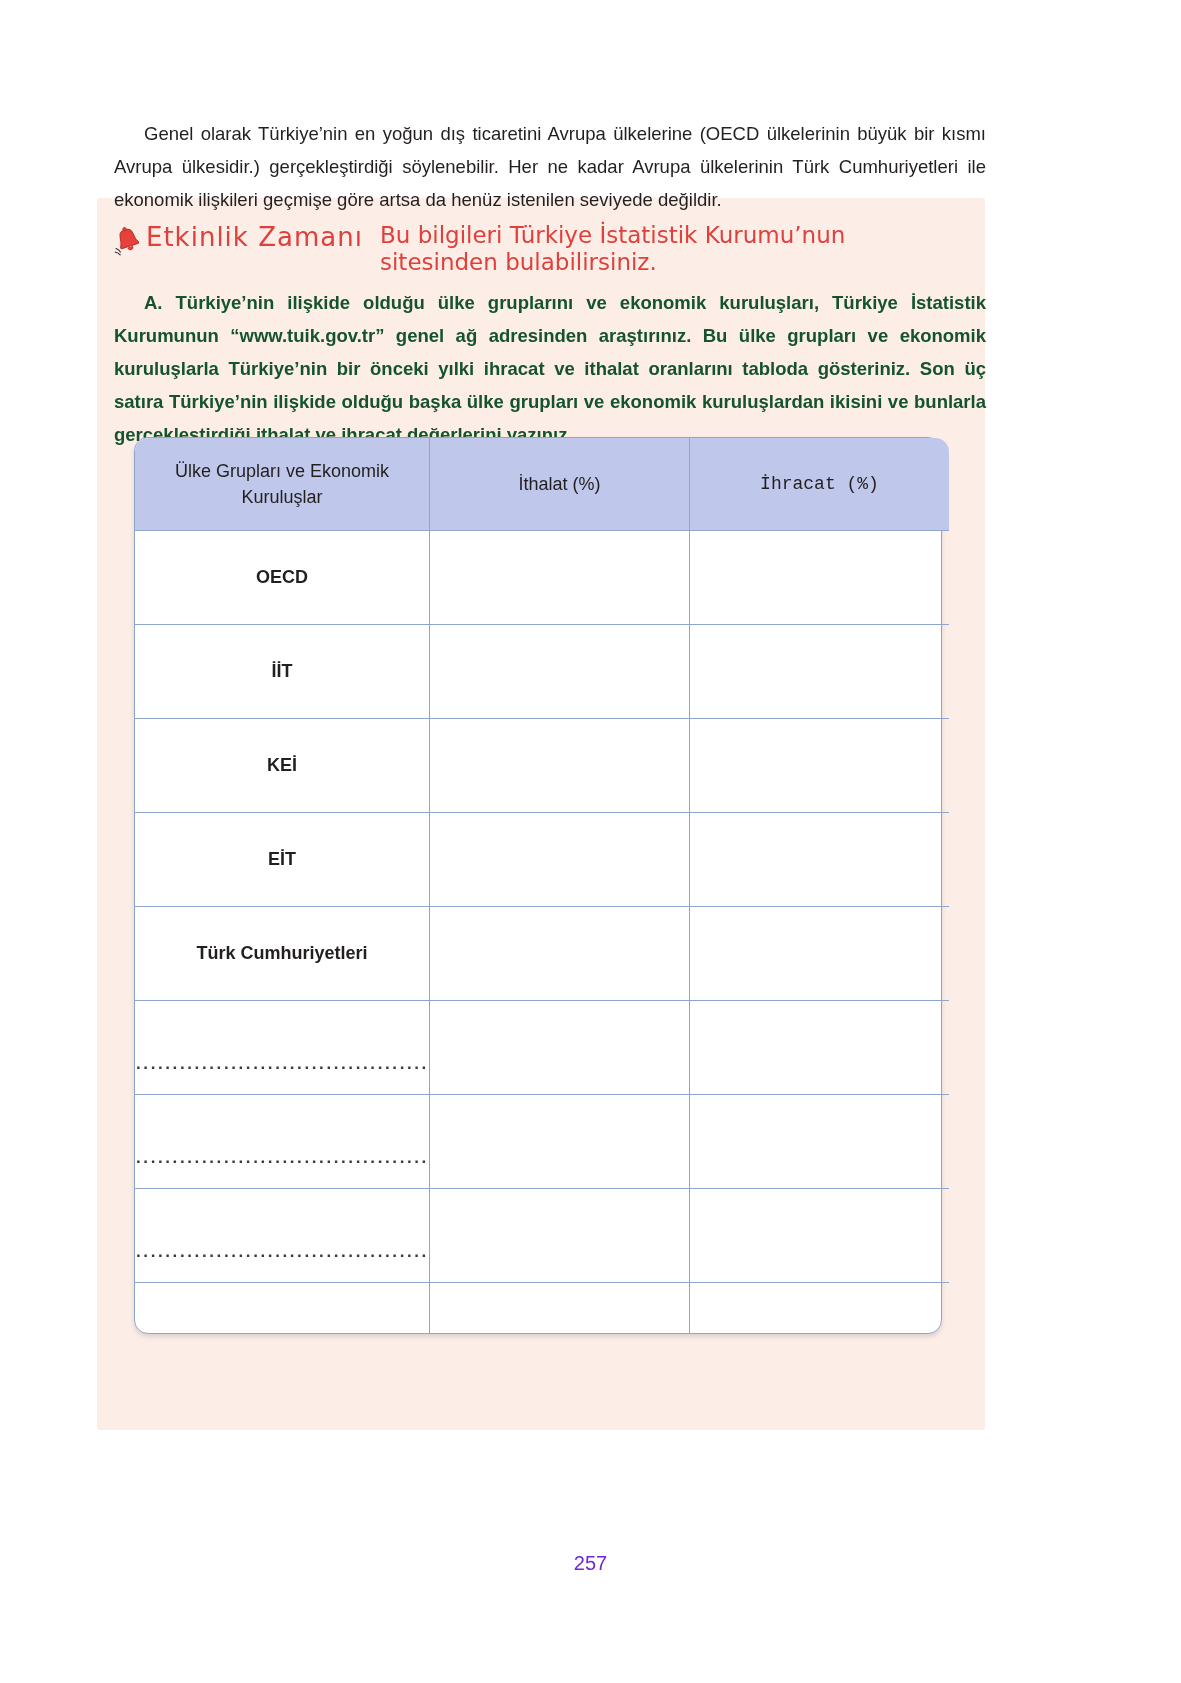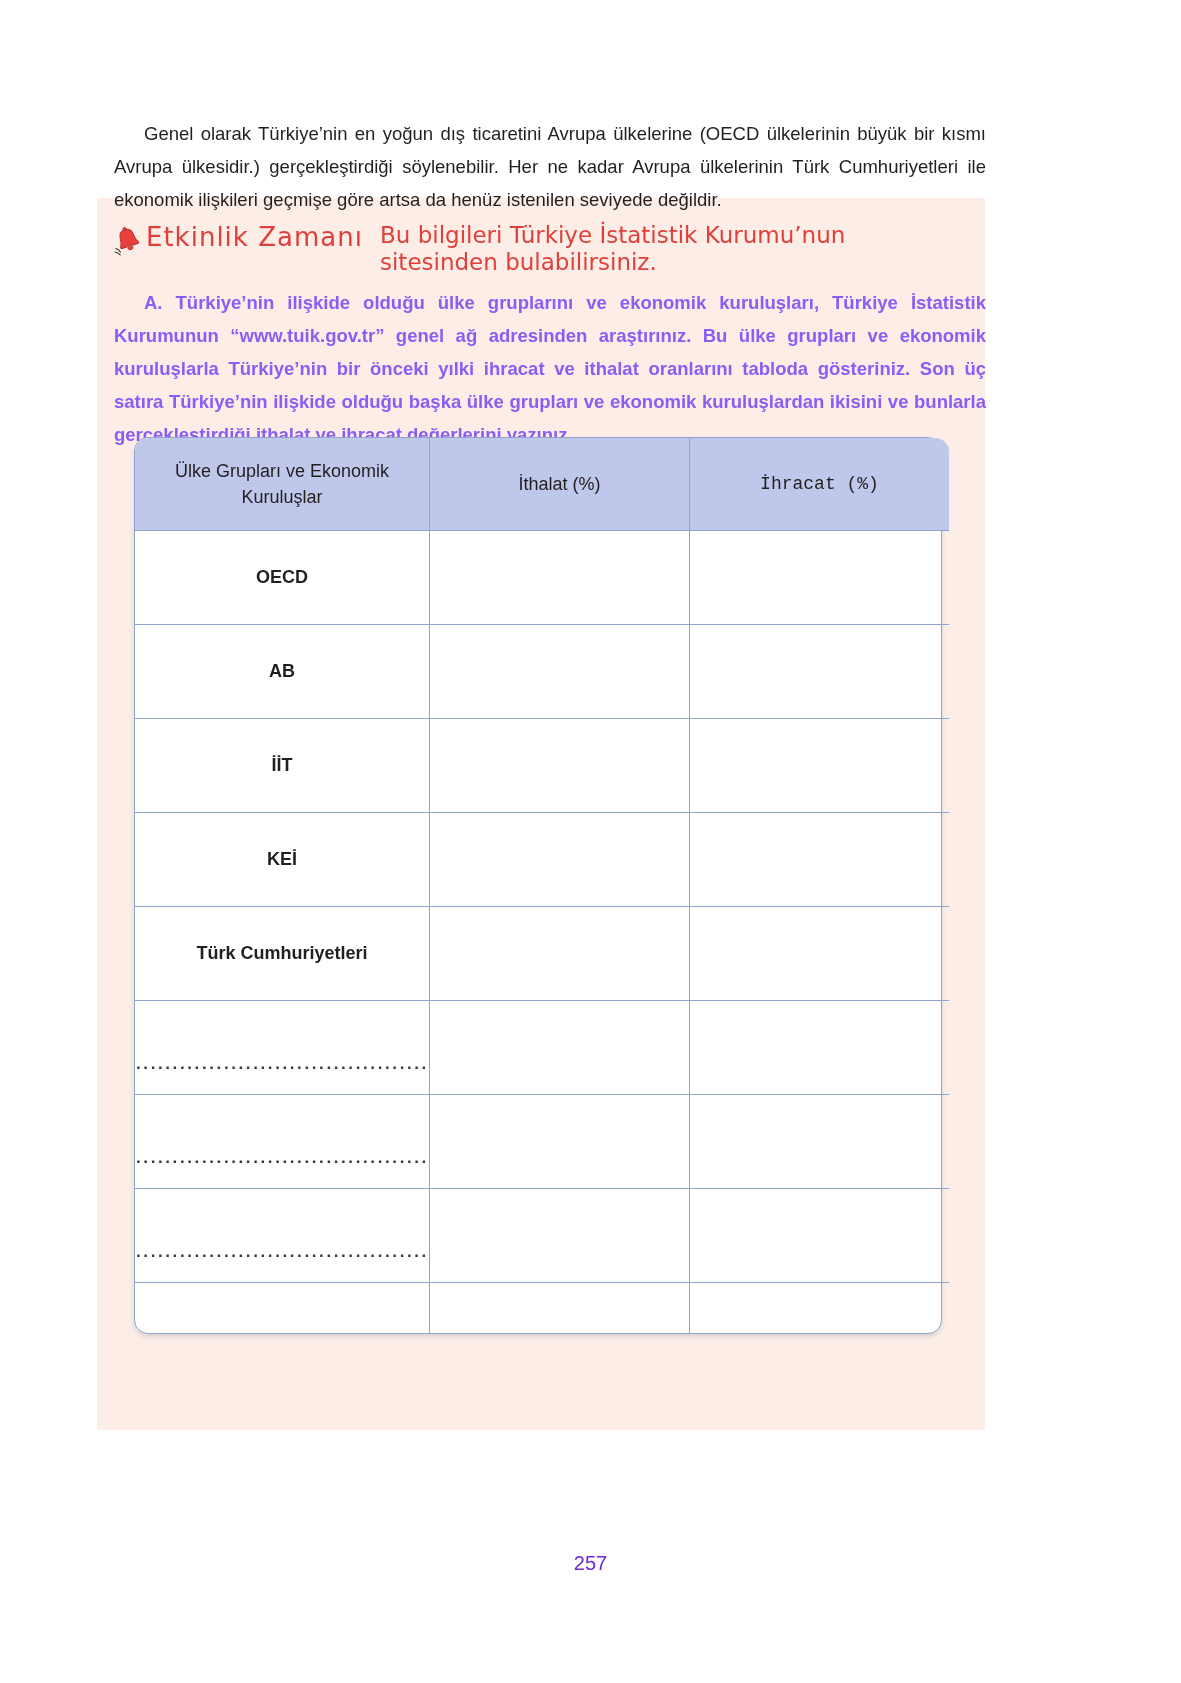--- a/index.html
+++ b/index.html
@@ -85,21 +85,21 @@
 
   
   #instruction-paragraph {
     position: absolute;
     left: 114px;
     top: 267px;
     width: 872px;
     font-size: 18.5px;
     line-height: 33px;
     font-weight: bold;
-    color: #8b5cf6;
+    color: #14532d;
     text-align: justify;
     text-indent: 30px;
   }
 
   
   #data-table {
     position: absolute;
     left: 134px;
     top: 437px;
     width: 806px;
@@ -214,31 +214,31 @@
           <th class="col-val">İhracat (%)</th>
         </tr>
       </thead>
       <tbody id="table-body">
           <tr>
             <td class="col-label">OECD</td>
             <td class="col-val"></td>
             <td class="col-val"></td>
           </tr>
           <tr>
-            <td class="col-label">AB</td>
-            <td class="col-val"></td>
-            <td class="col-val"></td>
-          </tr>
-          <tr>
             <td class="col-label">İİT</td>
             <td class="col-val"></td>
             <td class="col-val"></td>
           </tr>
           <tr>
             <td class="col-label">KEİ</td>
+            <td class="col-val"></td>
+            <td class="col-val"></td>
+          </tr>
+          <tr>
+            <td class="col-label">EİT</td>
             <td class="col-val"></td>
             <td class="col-val"></td>
           </tr>
           <tr>
             <td class="col-label">Türk Cumhuriyetleri</td>
             <td class="col-val"></td>
             <td class="col-val"></td>
           </tr>
           <tr>
             <td class="col-label"><span class="dots">........................................</span></td>

